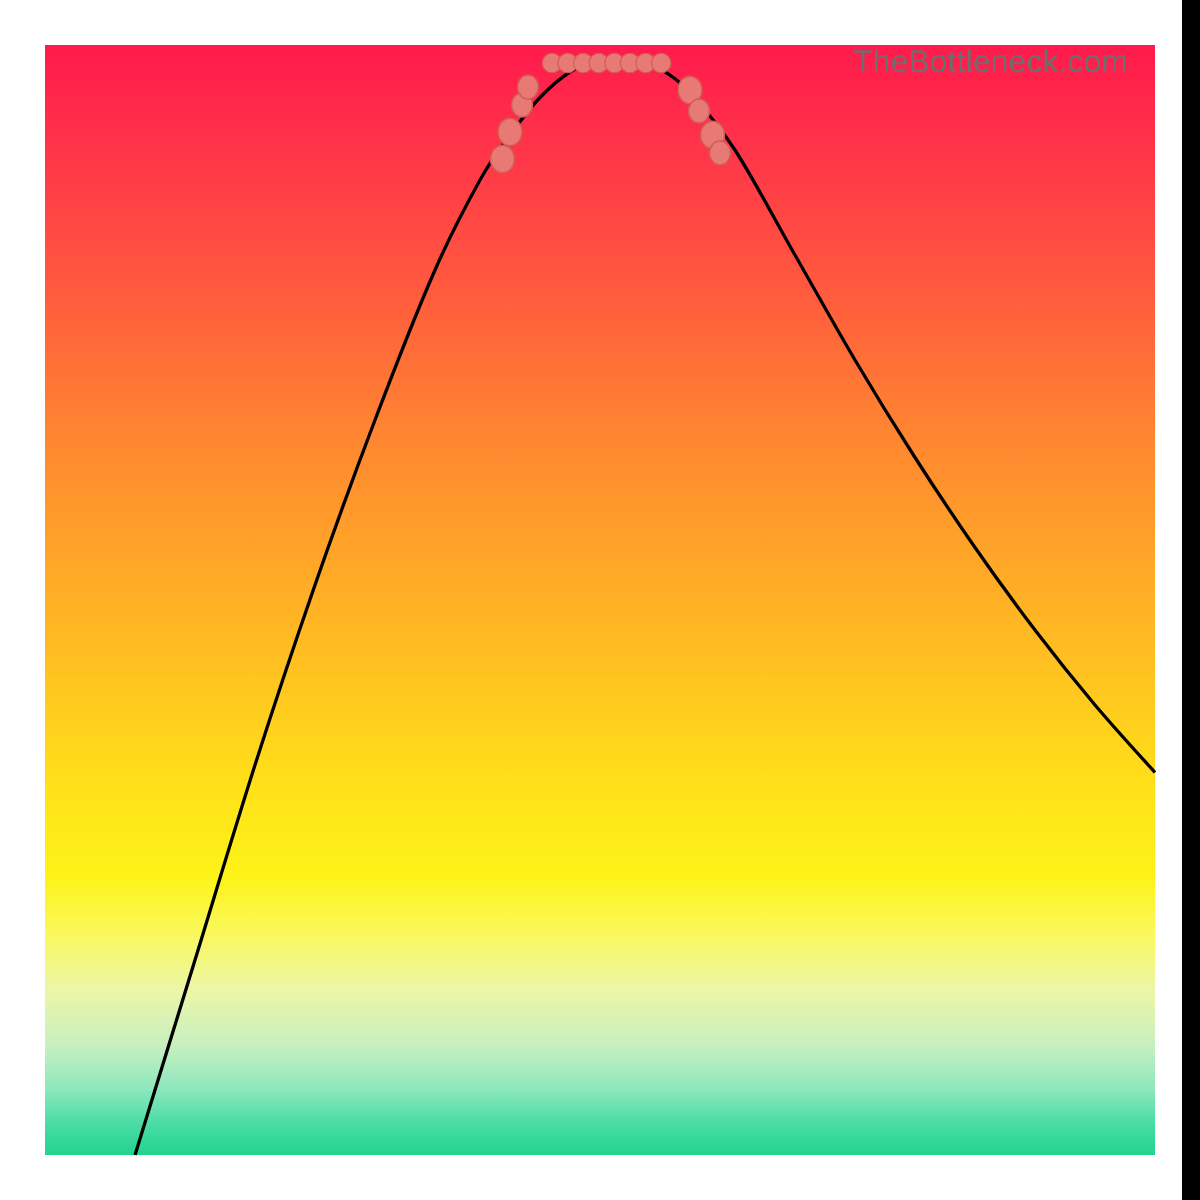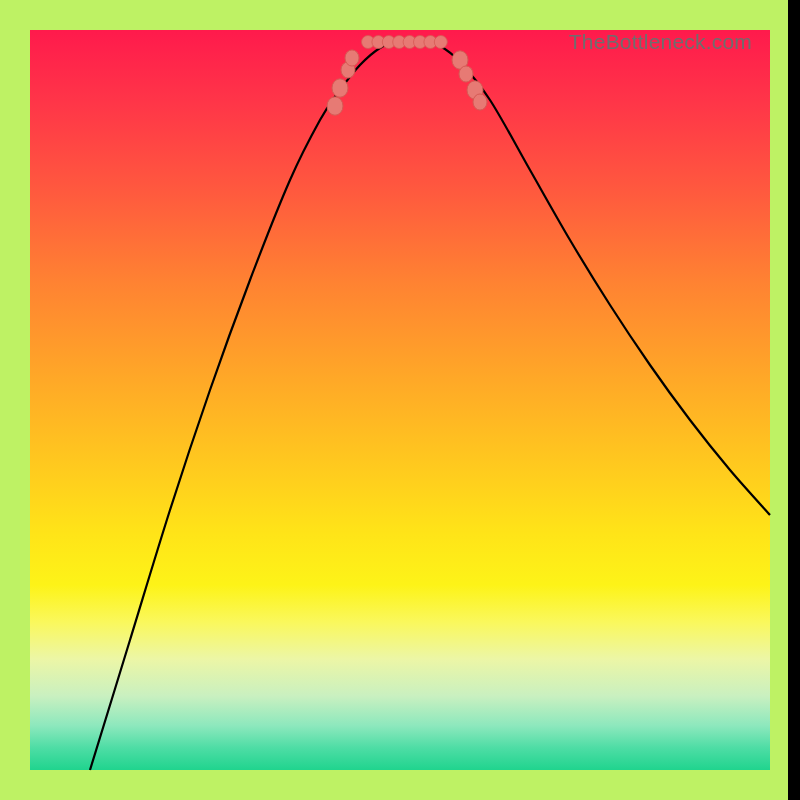--- a/index.html
+++ b/index.html
@@ -8,21 +8,21 @@
     width: 800px;
     height: 800px;
     overflow: hidden;
     background: #000;
     font-family: Arial, Helvetica, sans-serif;
   }
   .frame {
     position: relative;
     width: 788px;
     height: 800px;
-    background: #bef264;
+    background: #ffffff;
   }
   .plot-area {
     position: absolute;
     left: 30px;
     top: 30px;
     width: 740px;
     height: 740px;
     background: linear-gradient(
       to bottom,
       #ff1a4c 0%,

